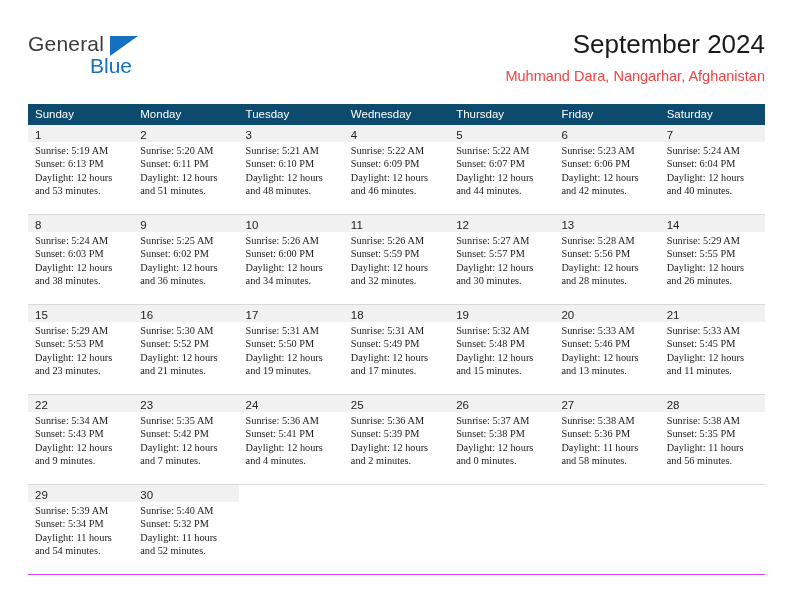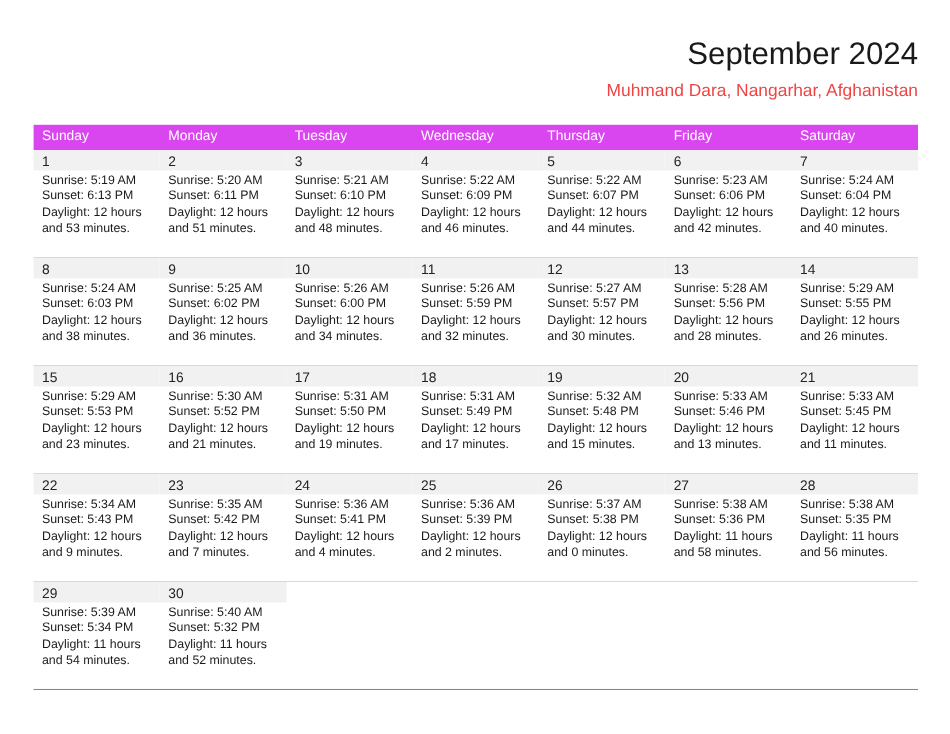--- a/index.html
+++ b/index.html
@@ -83,21 +83,21 @@
   }
   
   .calendar {
     position: absolute;
     left: 28px;
     top: 104px;
     width: 737px;
   }
   .weekdays {
     display: flex;
-    background: #d946ef;
+    background: #0c4a6e;
     height: 21px;
   }
   .weekday {
     flex: 1 1 0;
     color: #ffffff;
     font-size: 11.5px;
     line-height: 21px;
     padding-left: 7px;
     box-sizing: border-box;
     white-space: nowrap;
@@ -124,35 +124,41 @@
     padding-left: 7px;
     box-sizing: border-box;
   }
   .daynum {
     font-size: 11.5px;
     line-height: 17px;
     color: #222222;
   }
   .cellbody {
     padding: 2px 6px 0 7px;
+    font-family: Liberation Serif, serif;
   }
   .line {
     font-size: 10.3px;
     line-height: 13.3px;
     color: #1a1a1a;
     white-space: nowrap;
   }
 </style>
 </head>
 <body>
 
 <div class="page">
 
   <div class="top">
 
+    <div class="logo">
+      <span class="logo-general">General</span>
+      <span class="logo-tri"></span>
+      <span class="logo-blue">Blue</span>
+    </div>
 
     <div class="titles">
       <div class="cal-title">September 2024</div>
       <div class="cal-sub">Muhmand Dara, Nangarhar, Afghanistan</div>
     </div>
 
   </div>
 
   <div class="calendar">
     <div class="weekdays" id="weekday-row">

